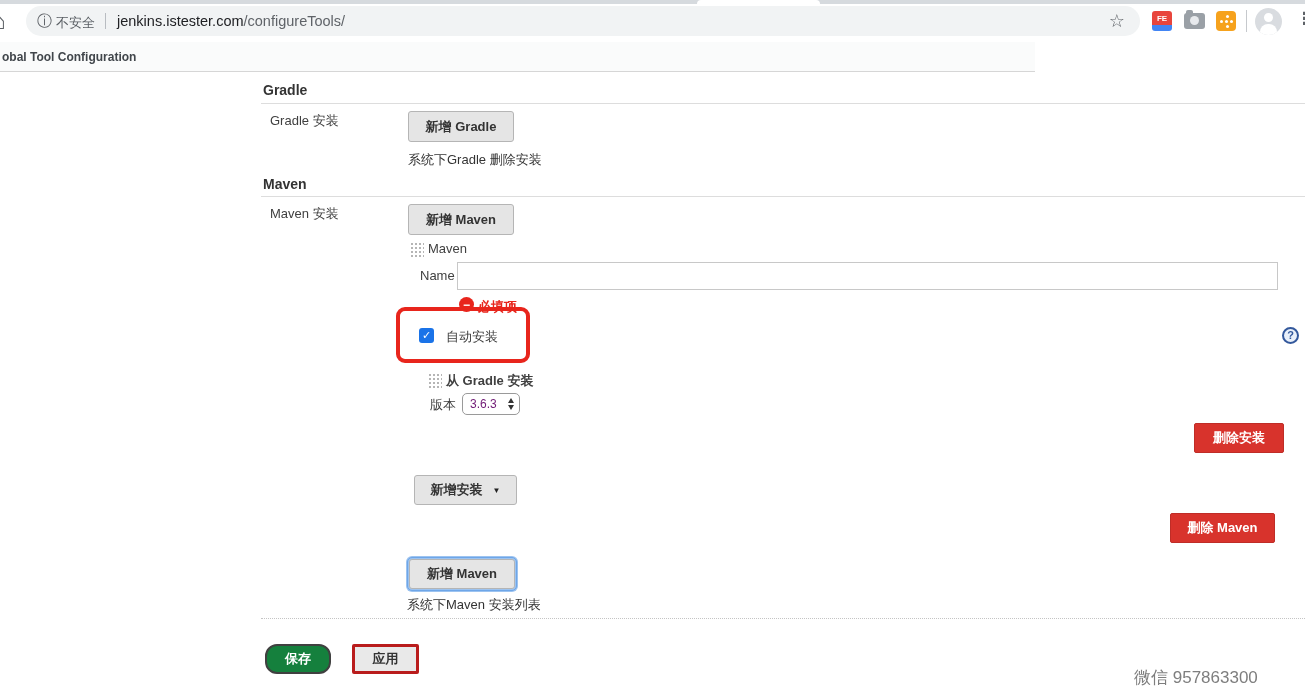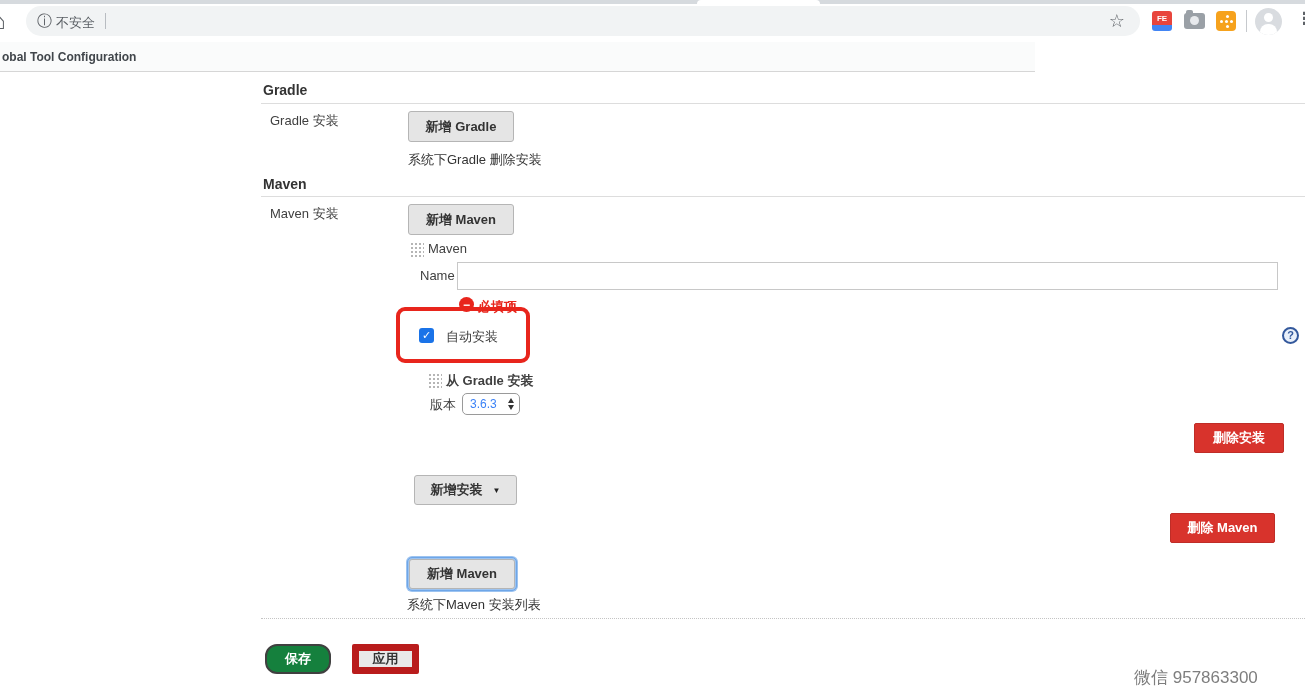--- a/index.html
+++ b/index.html
@@ -48,21 +48,21 @@
   .hr { position:absolute; left:261px; width:1044px; height:1px; background:#ddd; }
   .field-label { position:absolute; font-size:13px; color:#404040; }
   .hint { position:absolute; font-size:13px; color:#333; }
   .bold { font-weight:bold; }
 
   .btn { position:absolute; display:flex; align-items:center; justify-content:center;
          font-size:13px; font-weight:bold; cursor:default; }
   .btn-gray { background:#e5e5e5; border:1px solid #b5b5b5; border-radius:3px; color:#333; }
   .btn-danger { background:#d8332c; border:1px solid #bf2d27; border-radius:2px; color:#ffffff; }
   .btn-save { background:#15803d; border:2px solid #404040; border-radius:12px; color:#fff; }
-  .btn-apply { background:#e9e9e9; border:7px solid #b91c1c; border-radius:2px; color:#333; }
+  .btn-apply { background:#e9e9e9; border:3px solid #b91c1c; border-radius:2px; color:#333; }
   .focus-ring { box-shadow:0 0 0 3px #9cc3f0; outline:1px solid #6ea6e8; outline-offset:1px; }
 
   .drag-handle { position:absolute; width:14px; height:15px;
       background-image:radial-gradient(#b5b5b5 1px, transparent 1.3px);
       background-size:4px 4px; }
 
   .name-input { position:absolute; left:457px; top:190px; width:821px; height:28px;
       border:1px solid #c8c8c8; border-radius:0; background:#fff; font-size:13px; padding:0 6px;
       font-family:"Liberation Sans","DejaVu Sans",sans-serif; }
 
@@ -75,21 +75,21 @@
       border:4px solid #e8251c; border-radius:9px; z-index:5; pointer-events:none; }
 
   .checkbox { position:absolute; width:15px; height:15px; background:#1a73e8; border-radius:3px;
       color:#fff; font-size:11px; font-weight:bold; display:flex; align-items:center; justify-content:center; line-height:1; }
 
   .help-icon { position:absolute; width:17px; height:17px; border-radius:50%;
       border:2px solid #33589c; background:#e9f0fa; color:#33589c; font-size:11px; font-weight:bold;
       display:flex; align-items:center; justify-content:center; line-height:1; }
 
   .version-select { position:absolute; left:462px; top:321px; width:58px; height:22px;
-      background:#fff; border:1px solid #9a9a9a; border-radius:5px; font-size:12px; color:#3b82f6;
+      background:#fff; border:1px solid #9a9a9a; border-radius:5px; font-size:12px; color:#701a75;
       display:flex; align-items:center; padding-left:7px; }
   .spinner { position:absolute; right:5px; top:4px; display:flex; flex-direction:column; gap:2px; }
   .tri-up { width:0; height:0; border-left:3.5px solid transparent; border-right:3.5px solid transparent; border-bottom:5px solid #333; }
   .tri-down { width:0; height:0; border-left:3.5px solid transparent; border-right:3.5px solid transparent; border-top:5px solid #333; }
 
   .caret-down { font-size:8px; color:#222; margin-left:10px; }
 
   .dotted-divider { position:absolute; left:261px; top:546px; width:1044px; border-top:1px dotted #c4c4c4; }
 
   .watermark { position:absolute; left:1134px; top:594px; font-size:17px; color:#7e7e7e; }
@@ -100,20 +100,21 @@
 <div class="chrome">
   <div class="tabstrip">
     <div class="active-tab"></div>
   </div>
   <span class="home-icon">⌂</span>
 
   <div class="omnibox">
     <span class="info-icon">ⓘ</span>
     <span class="security-label">不安全</span>
     <div class="omni-sep"></div>
+    <span class="url"><span>jenkins.istester.com</span><span class="url-path">/configureTools/</span></span>
     <span class="star-icon">☆</span>
   </div>
 
   <div class="ext-fe">
     <div class="fe-top">FE</div>
     <div class="fe-bottom"></div>
   </div>
   <div class="ext-camera"></div>
   <div class="ext-orange"></div>
   <div class="toolbar-sep"></div>

